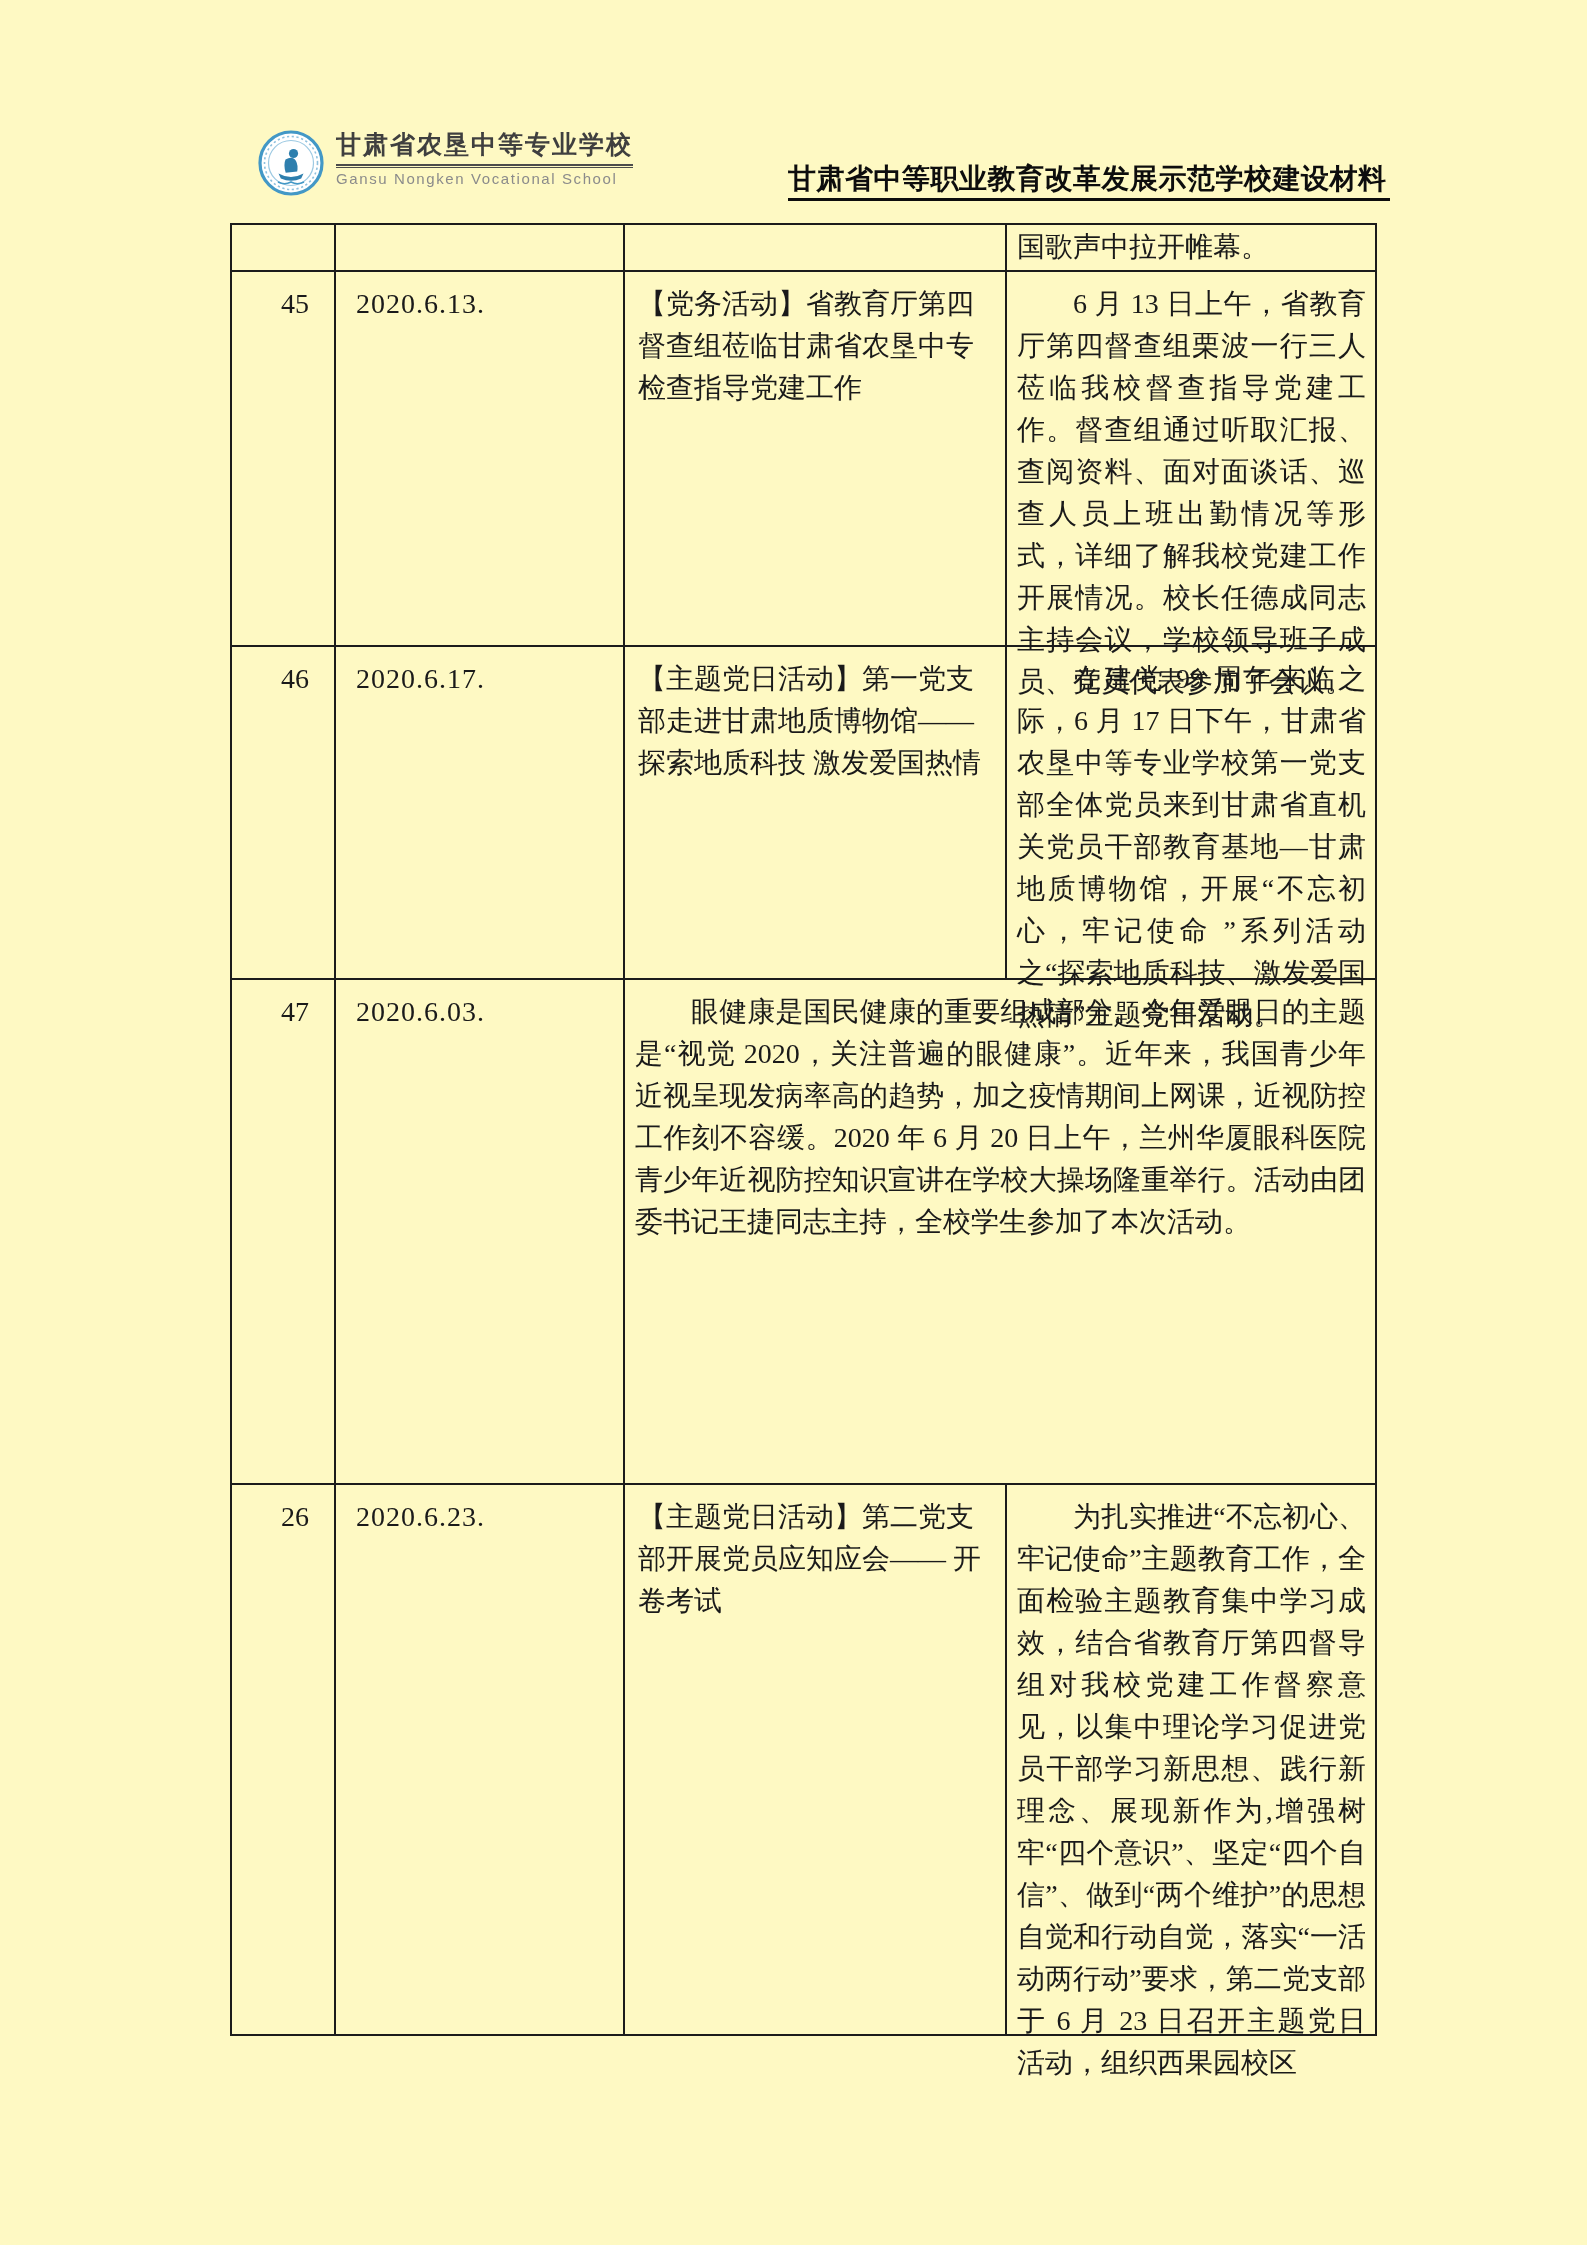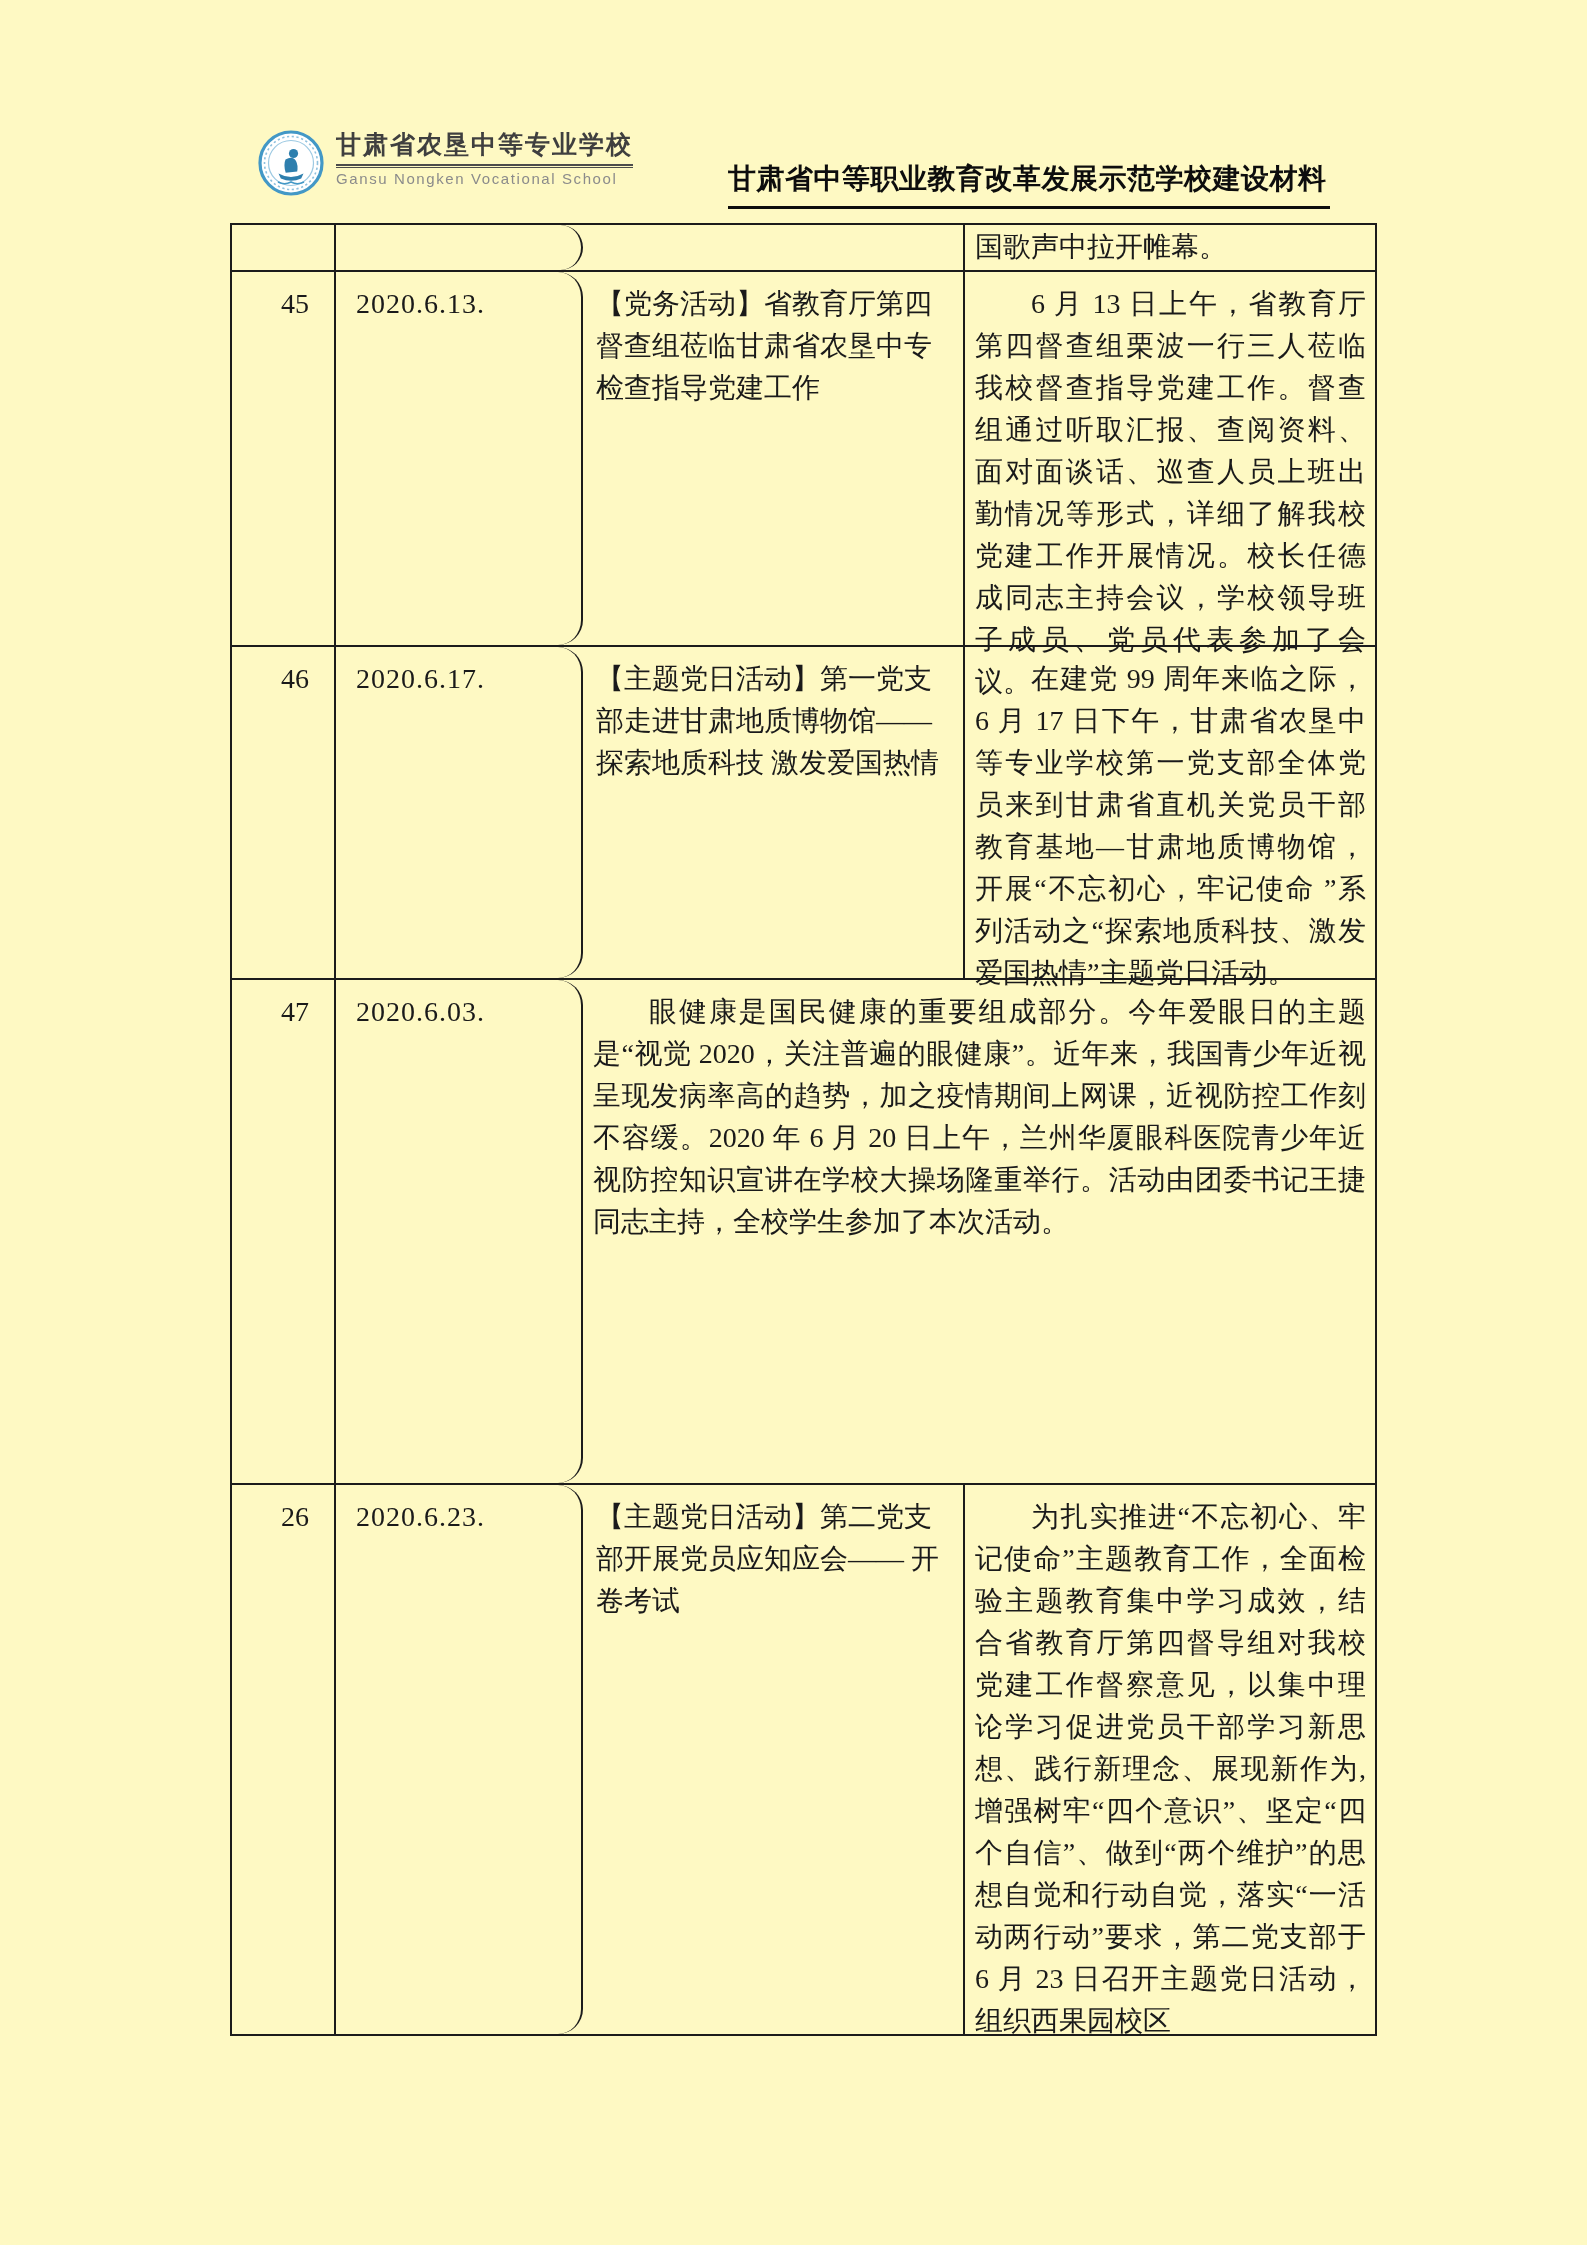--- a/index.html
+++ b/index.html
@@ -21,38 +21,38 @@
   .school-cn {
     font-family:"Liberation Sans","DejaVu Sans",sans-serif;
     font-weight:bold; font-size:25px; color:#3f3f3f; letter-spacing:2px; white-space:nowrap;
   }
   .logo-underline { height:4px; border-top:2px solid #4c4c4c; border-bottom:1px solid #4c4c4c; margin:3px 0 2px 0; }
   .school-en {
     font-family:"Liberation Sans","DejaVu Sans",sans-serif;
     font-size:15px; color:#8b8b8b; letter-spacing:1.6px; white-space:nowrap;
   }
   .doc-title {
-    position:absolute; left:728px; top:160px; width:602px;
+    position:absolute; left:788px; top:160px; width:602px;
     font-weight:bold; font-size:28px; letter-spacing:0.5px; color:#0d0d0d;
     white-space:nowrap;
-    border-bottom:3px solid #0d0d0d; padding-bottom:8px;
+    border-bottom:3px solid #0d0d0d; 
   }
 
   
   .acts-table {
     position:absolute; left:230px; top:223px; width:1147px;
     border:2px solid #1c1c1c;
     font-size:28px; line-height:42px;
   }
   .t-row { display:flex; border-bottom:2px solid #1c1c1c; }
   .t-row:last-child { border-bottom:none; }
   .cell { border-right:2px solid #1c1c1c;padding-left:24px; }
   .cell:last-child { border-right:none; }
   .c-num   { width:104px; text-align:center; padding-top:11px; }
-  .c-date  { width:247px; padding:11px 0 0 20px; letter-spacing:1px;border-radius:25px; }
+  .c-date  { width:289px; padding:11px 0 0 20px; letter-spacing:1px; }
   .c-title { width:382px; padding:11px 10px 16px 13px; }
   .c-desc  { flex:1; padding:11px 9px 0 10px; text-align:justify; text-indent:2em; }
   .r-carry { height:47px; }
   .r-carry .c-desc { padding-top:1px; text-indent:0; text-align:left; }
   .r-45 { height:375px; }
   .r-46 { height:333px; }
   .r-47 { height:505px; }
   .r-48 { height:549px; }
 </style>
 </head>

